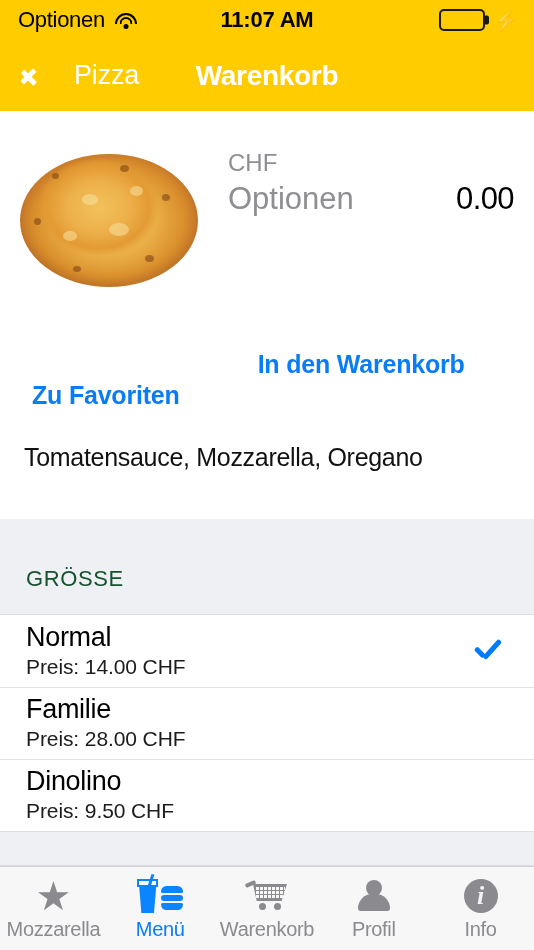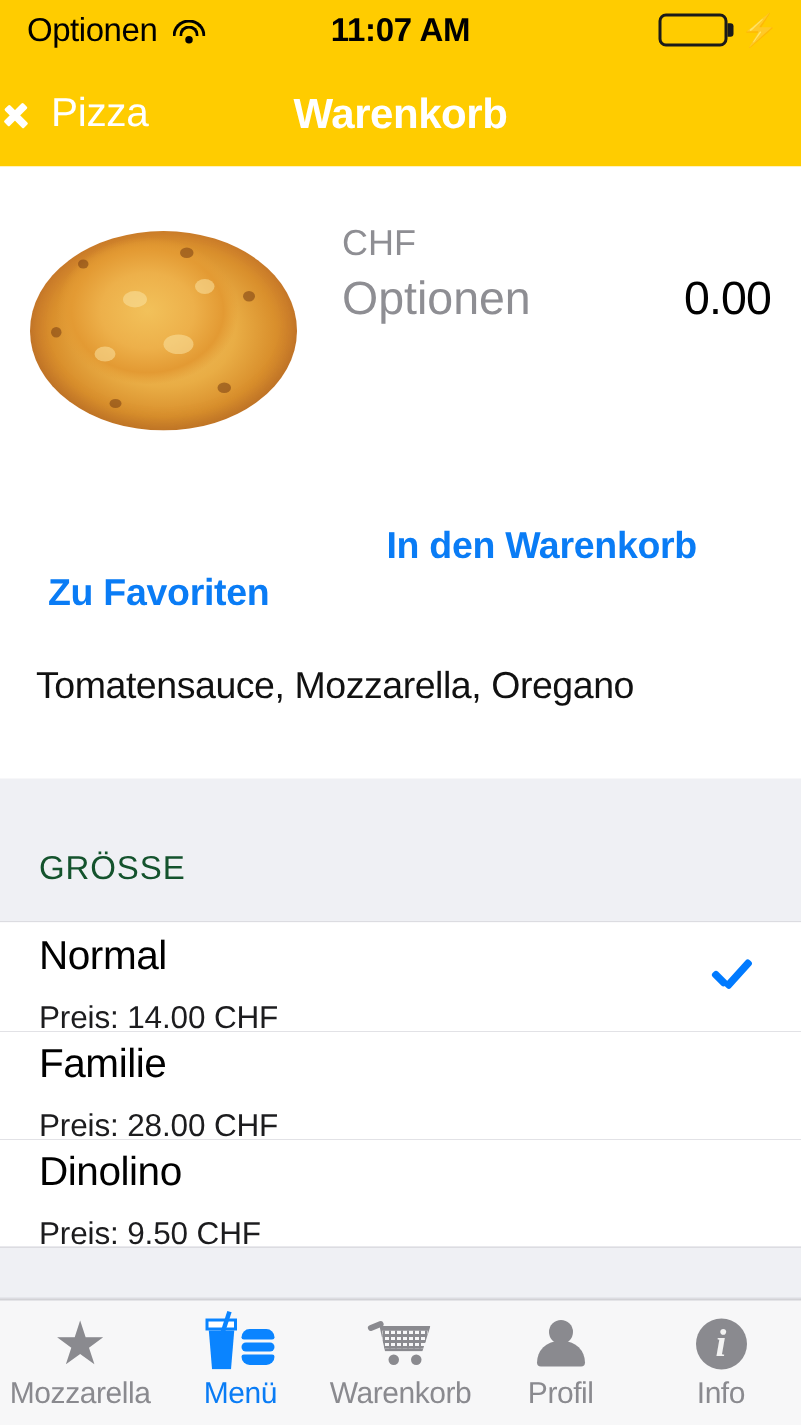--- a/index.html
+++ b/index.html
@@ -41,21 +41,21 @@
     width:4px; height:9px; background:#1a1a1a; border-radius:0 2px 2px 0;
   }
   .battery .lvl { width:100%; height:100%; background:#4CD964; border-radius:2px; }
   .bolt { font-size:21px; color:#111; line-height:1; margin-left:5px; }
 
   
   .navbar {
     position:absolute; top:40px; left:0; width:534px; height:71px;
     background:#FFCC00; display:flex; align-items:center;
   }
-  .back { display:flex; align-items:center; gap:3px; padding-left:14px; cursor:pointer; }
+  .back { display:flex; align-items:center; gap:25px; padding-left:32px; cursor:pointer; }
   .chev { width:17px; height:30px; position:relative; }
   .chev::before, .chev::after {
     content:""; position:absolute; left:3px; width:18px; height:4.5px;
     background:#fff; border-radius:1px;
   }
   .chev::before { top:7px; transform:rotate(135deg); transform-origin:left center; }
   .chev::after  { top:21px; transform:rotate(-135deg); transform-origin:left center; }
   .back-label { font-size:27px; color:#fff; letter-spacing:-0.2px; }
   .nav-title {
     position:absolute; left:0; right:0; text-align:center;
@@ -108,21 +108,21 @@
   }
 
   
   .list { position:absolute; top:615px; left:0; width:534px; background:#fff; }
   .row {
     position:relative; height:72px; padding:7px 20px 0 26px; background:#fff;
     cursor:pointer;
   }
   .row + .row { box-shadow: inset 0 1px 0 #e2e2e6; }
   .row-title { font-size:27px; color:#000; letter-spacing:-0.3px; line-height:1.15; }
-  .row-sub { font-size:21px; color:#1c1c1e; margin-top:14px; letter-spacing:-0.1px; }
+  .row-sub { font-size:21px; color:#1c1c1e; margin-top:2px; letter-spacing:-0.1px; }
   .tick {
     position:absolute; right:32px; top:26px; width:28px; height:16px;
   }
   .tick::before, .tick::after { content:""; position:absolute; background:#007AFF; border-radius:2px; }
   .tick::before { width:12px; height:4.5px; left:0; top:9px; transform:rotate(45deg); }
   .tick::after  { width:24px; height:4.5px; left:6px; top:6px; transform:rotate(-48deg); }
 
   
   .gap {
     position:absolute; top:831px; left:0; width:534px; height:35px;

